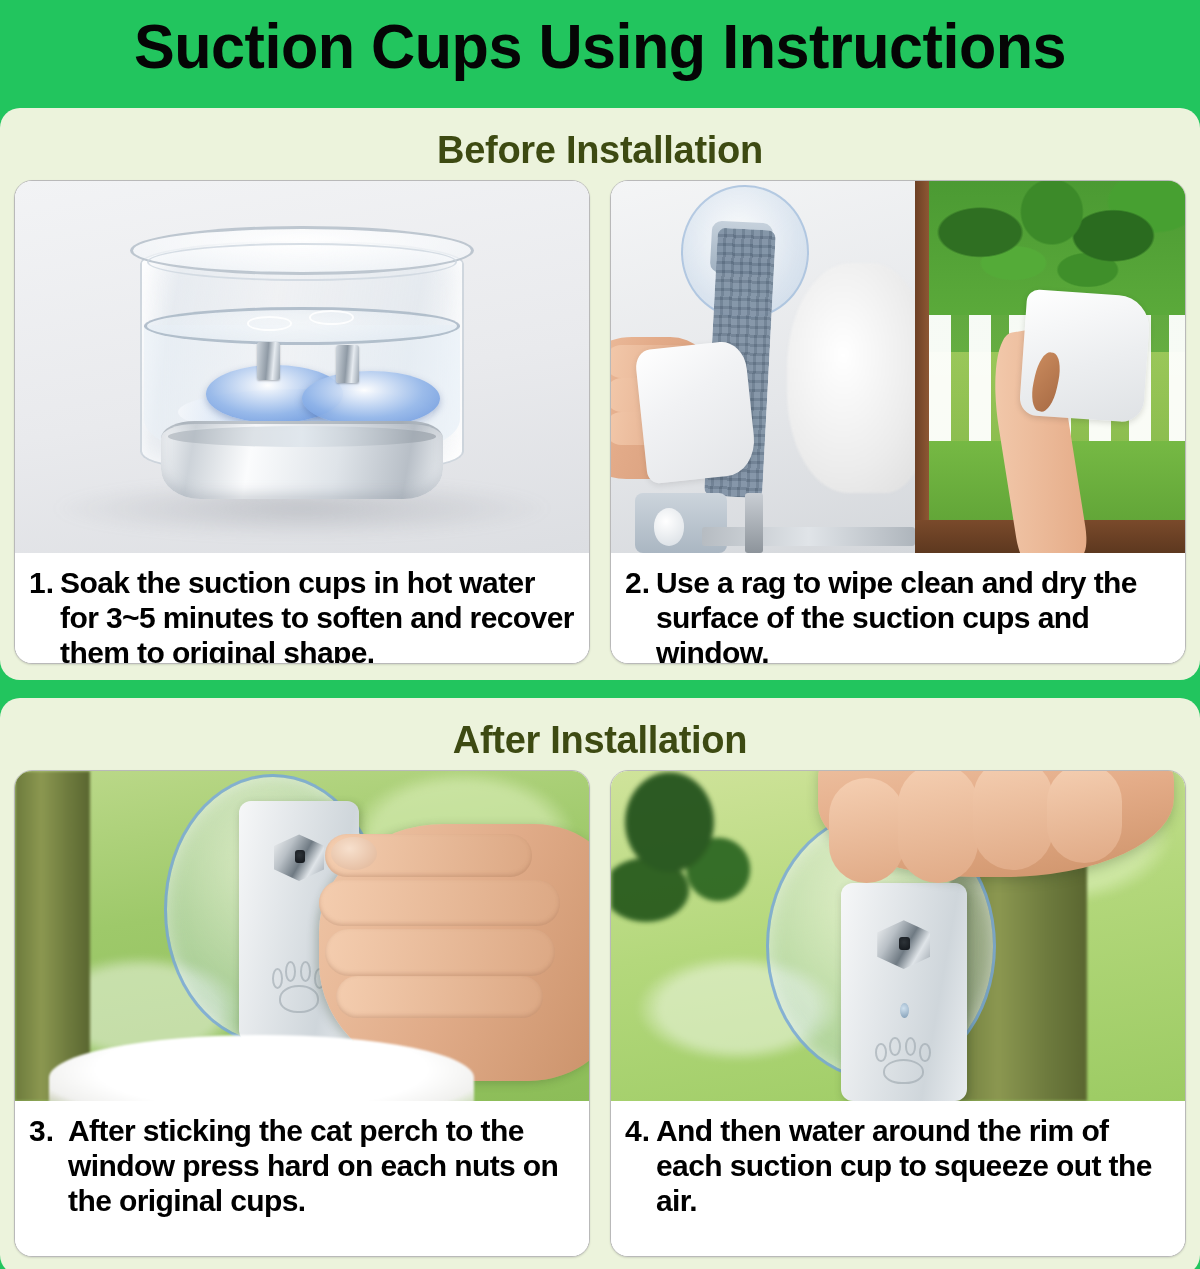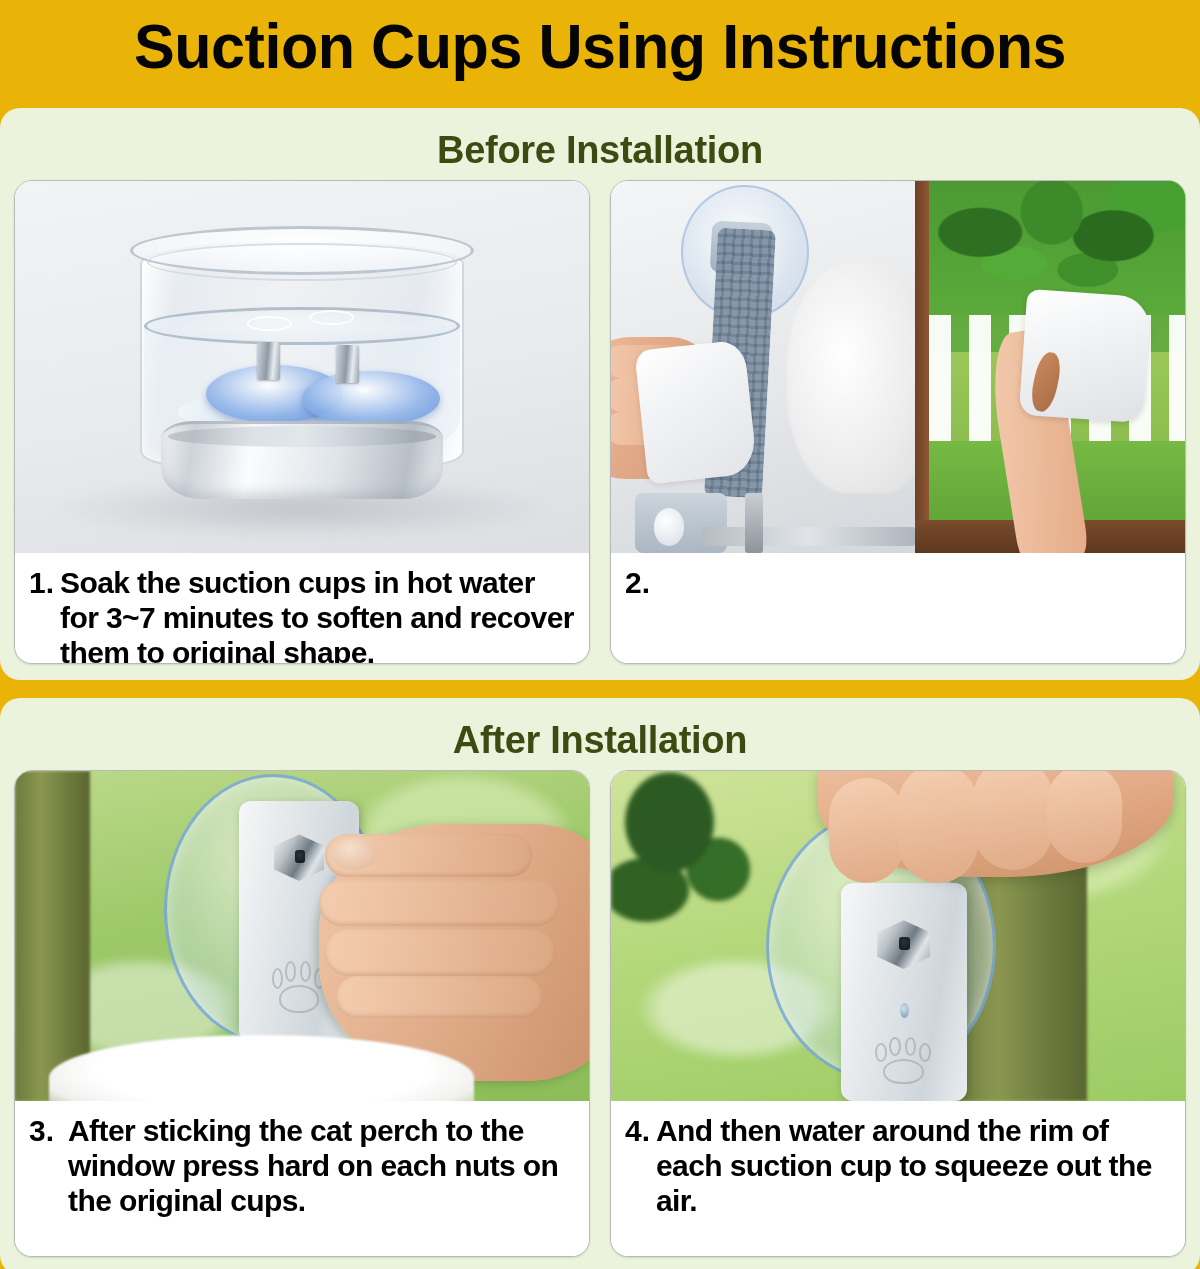--- a/index.html
+++ b/index.html
@@ -5,21 +5,21 @@
   * { box-sizing: border-box; margin: 0; padding: 0; }
 
   body {
     width: 1200px;
     height: 1269px;
     background: #ffffff;
     font-family: "Liberation Sans", sans-serif;
     overflow: hidden;
   }
 
-  .page { width: 1200px; height: 1269px; position: relative; background:#eab308; }
+  .page { width: 1200px; height: 1269px; position: relative; background:#22c55e; }
 
   
   .main-title {
     width: 1200px;
     height: 92px;
     display: flex;
     align-items: center;
     justify-content: center;
     font-size: 63px;
     font-weight: 700;
@@ -472,21 +472,21 @@
             <div class="bolt boltA"></div>
             <div class="bolt boltB"></div>
             <div class="ring-hl ringA"></div>
             <div class="ring-hl ringB"></div>
             <div class="base"></div>
             <div class="base-band"></div>
           </div>
         </div>
         <div class="caption">
           <span class="cap-num">1.</span>
-          <span class="cap-text">Soak the suction cups in hot water for 3~7 minutes to soften and recover them to original shape.</span>
+          <span class="cap-text">Soak the suction cups in hot water for 3~5 minutes to soften and recover them to original shape.</span>
         </div>
       </div>
 
       <div class="card">
         <div class="photo ph2">
           <div class="half-left">
             <div class="cushion"></div>
             <div class="cup-big"></div>
             <div class="strip-head"></div>
             <div class="strip"></div>
@@ -506,20 +506,21 @@
             <div class="grass-r"></div>
             <div class="frame-left"></div>
             <div class="frame-bottom"></div>
             <div class="arm"></div>
             <div class="cloth-right"></div>
             <div class="thumb"></div>
           </div>
         </div>
         <div class="caption">
           <span class="cap-num">2.</span>
+          <span class="cap-text">Use a rag to wipe clean and dry the surface of the suction cups and window.</span>
         </div>
       </div>
 
     </div>
   </section>
 
   <section class="section after">
     <div class="section-heading">After Installation</div>
 
     <div class="cards">

